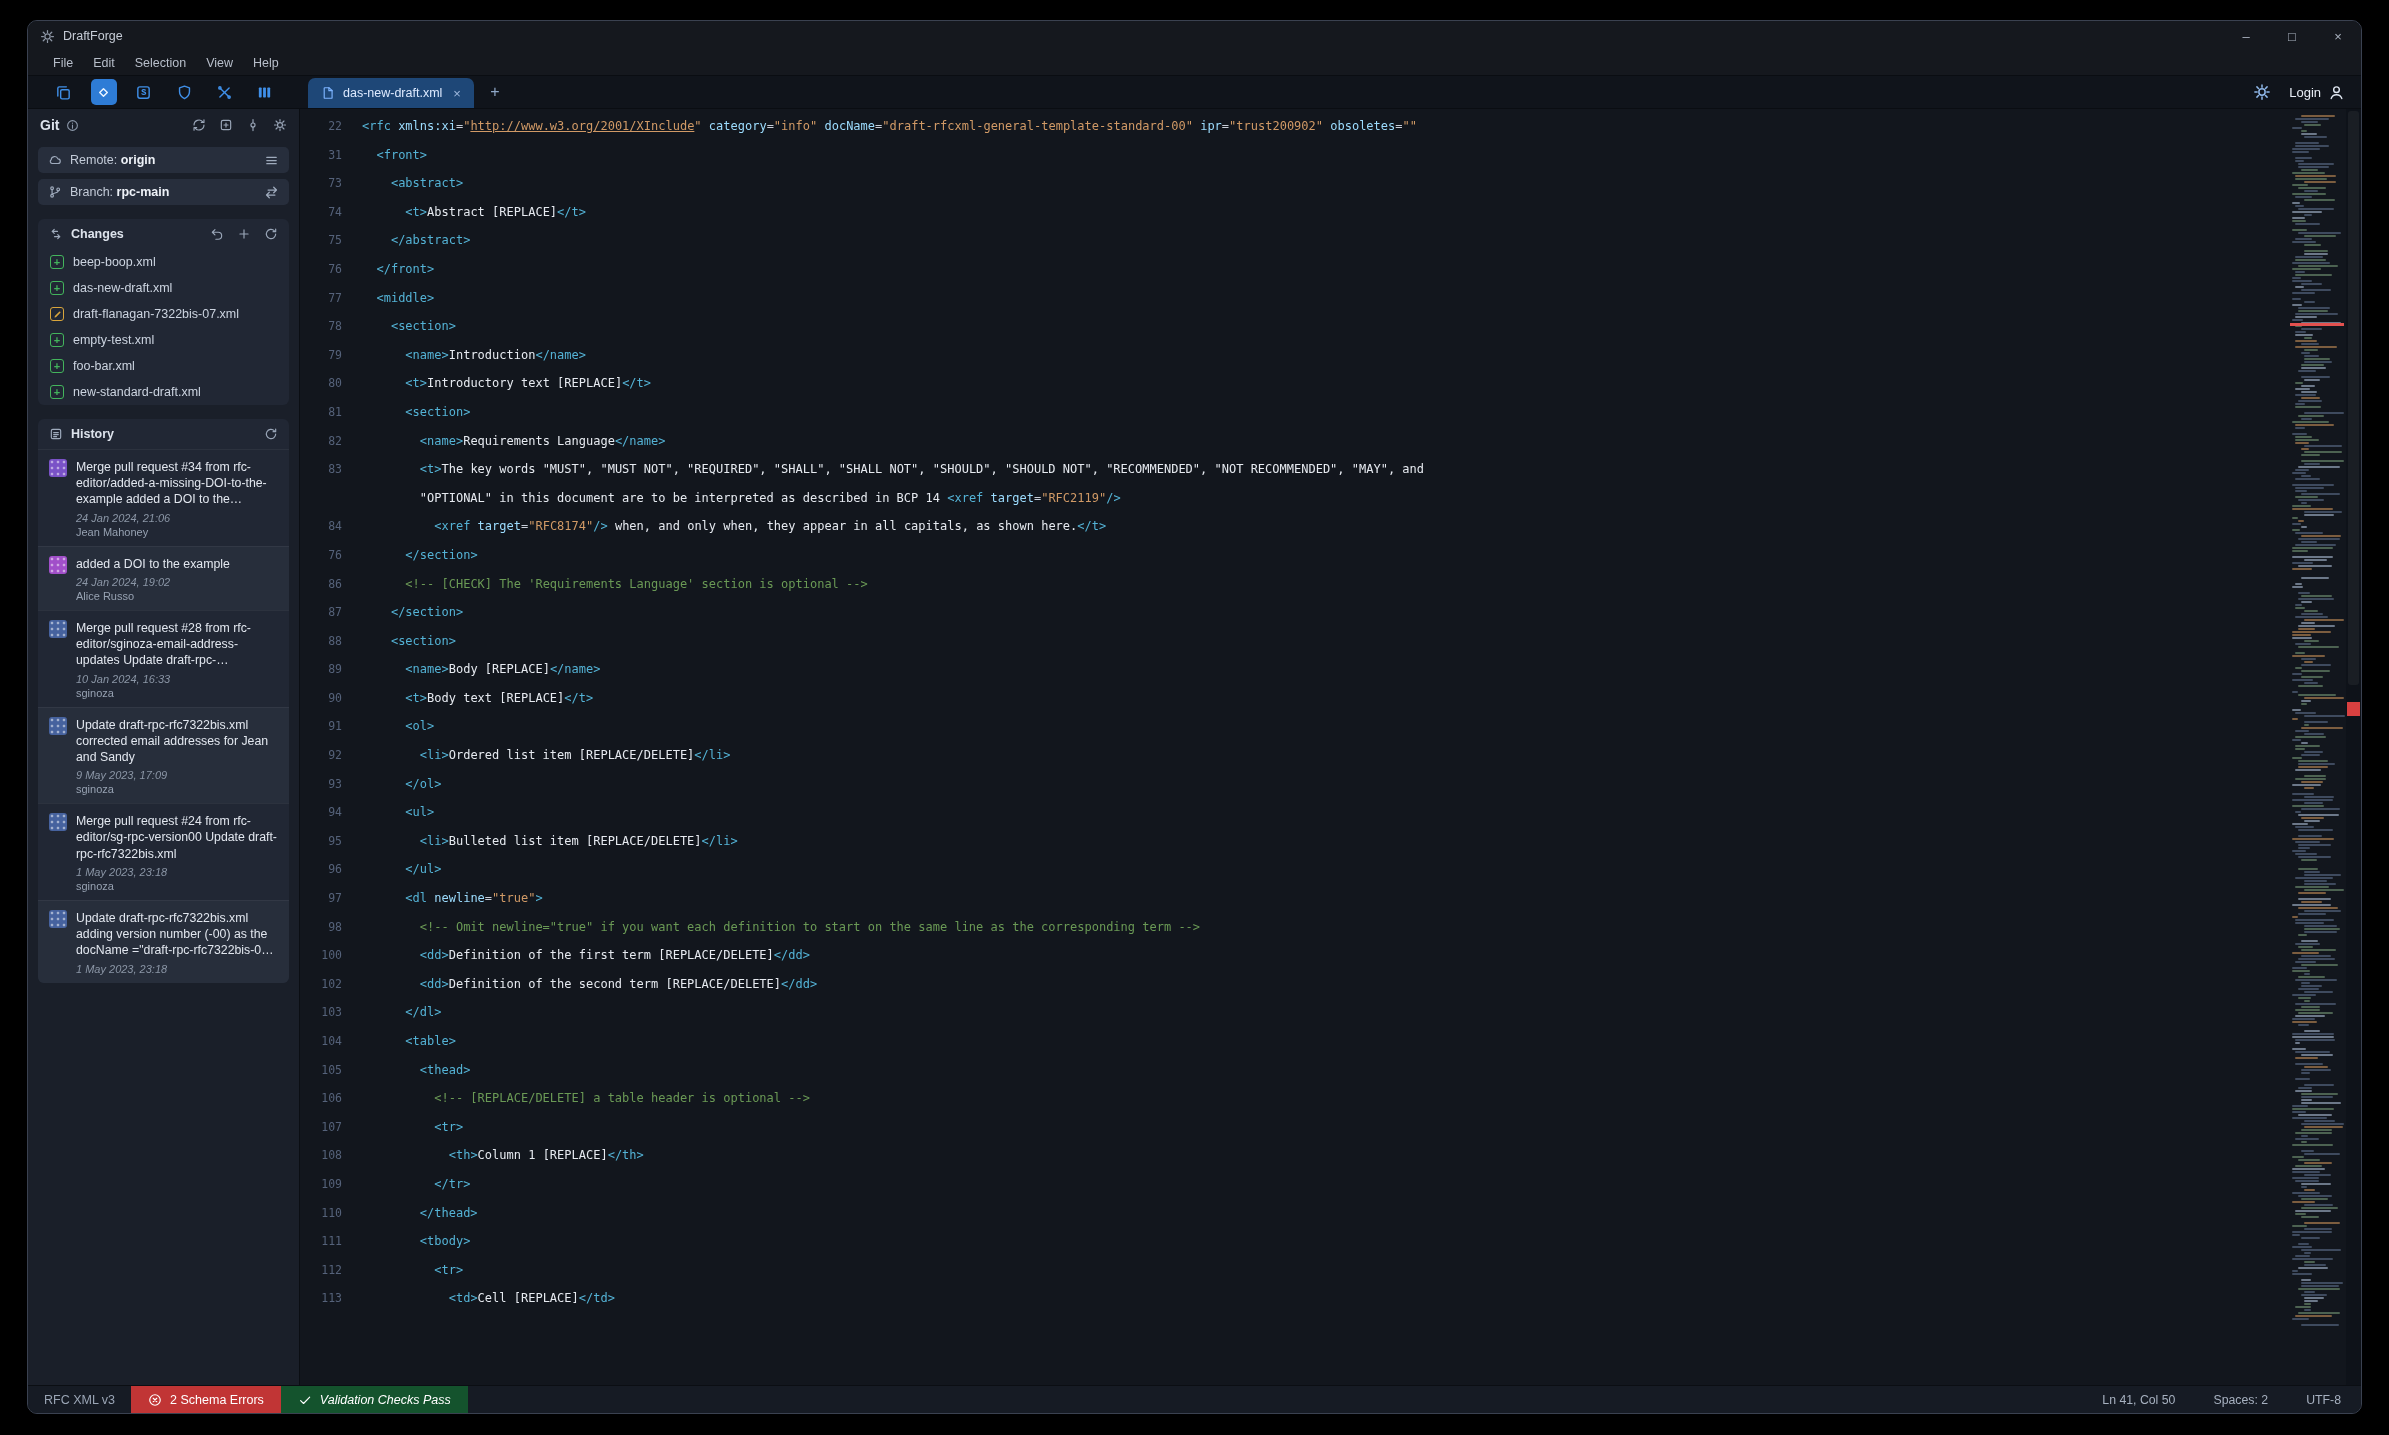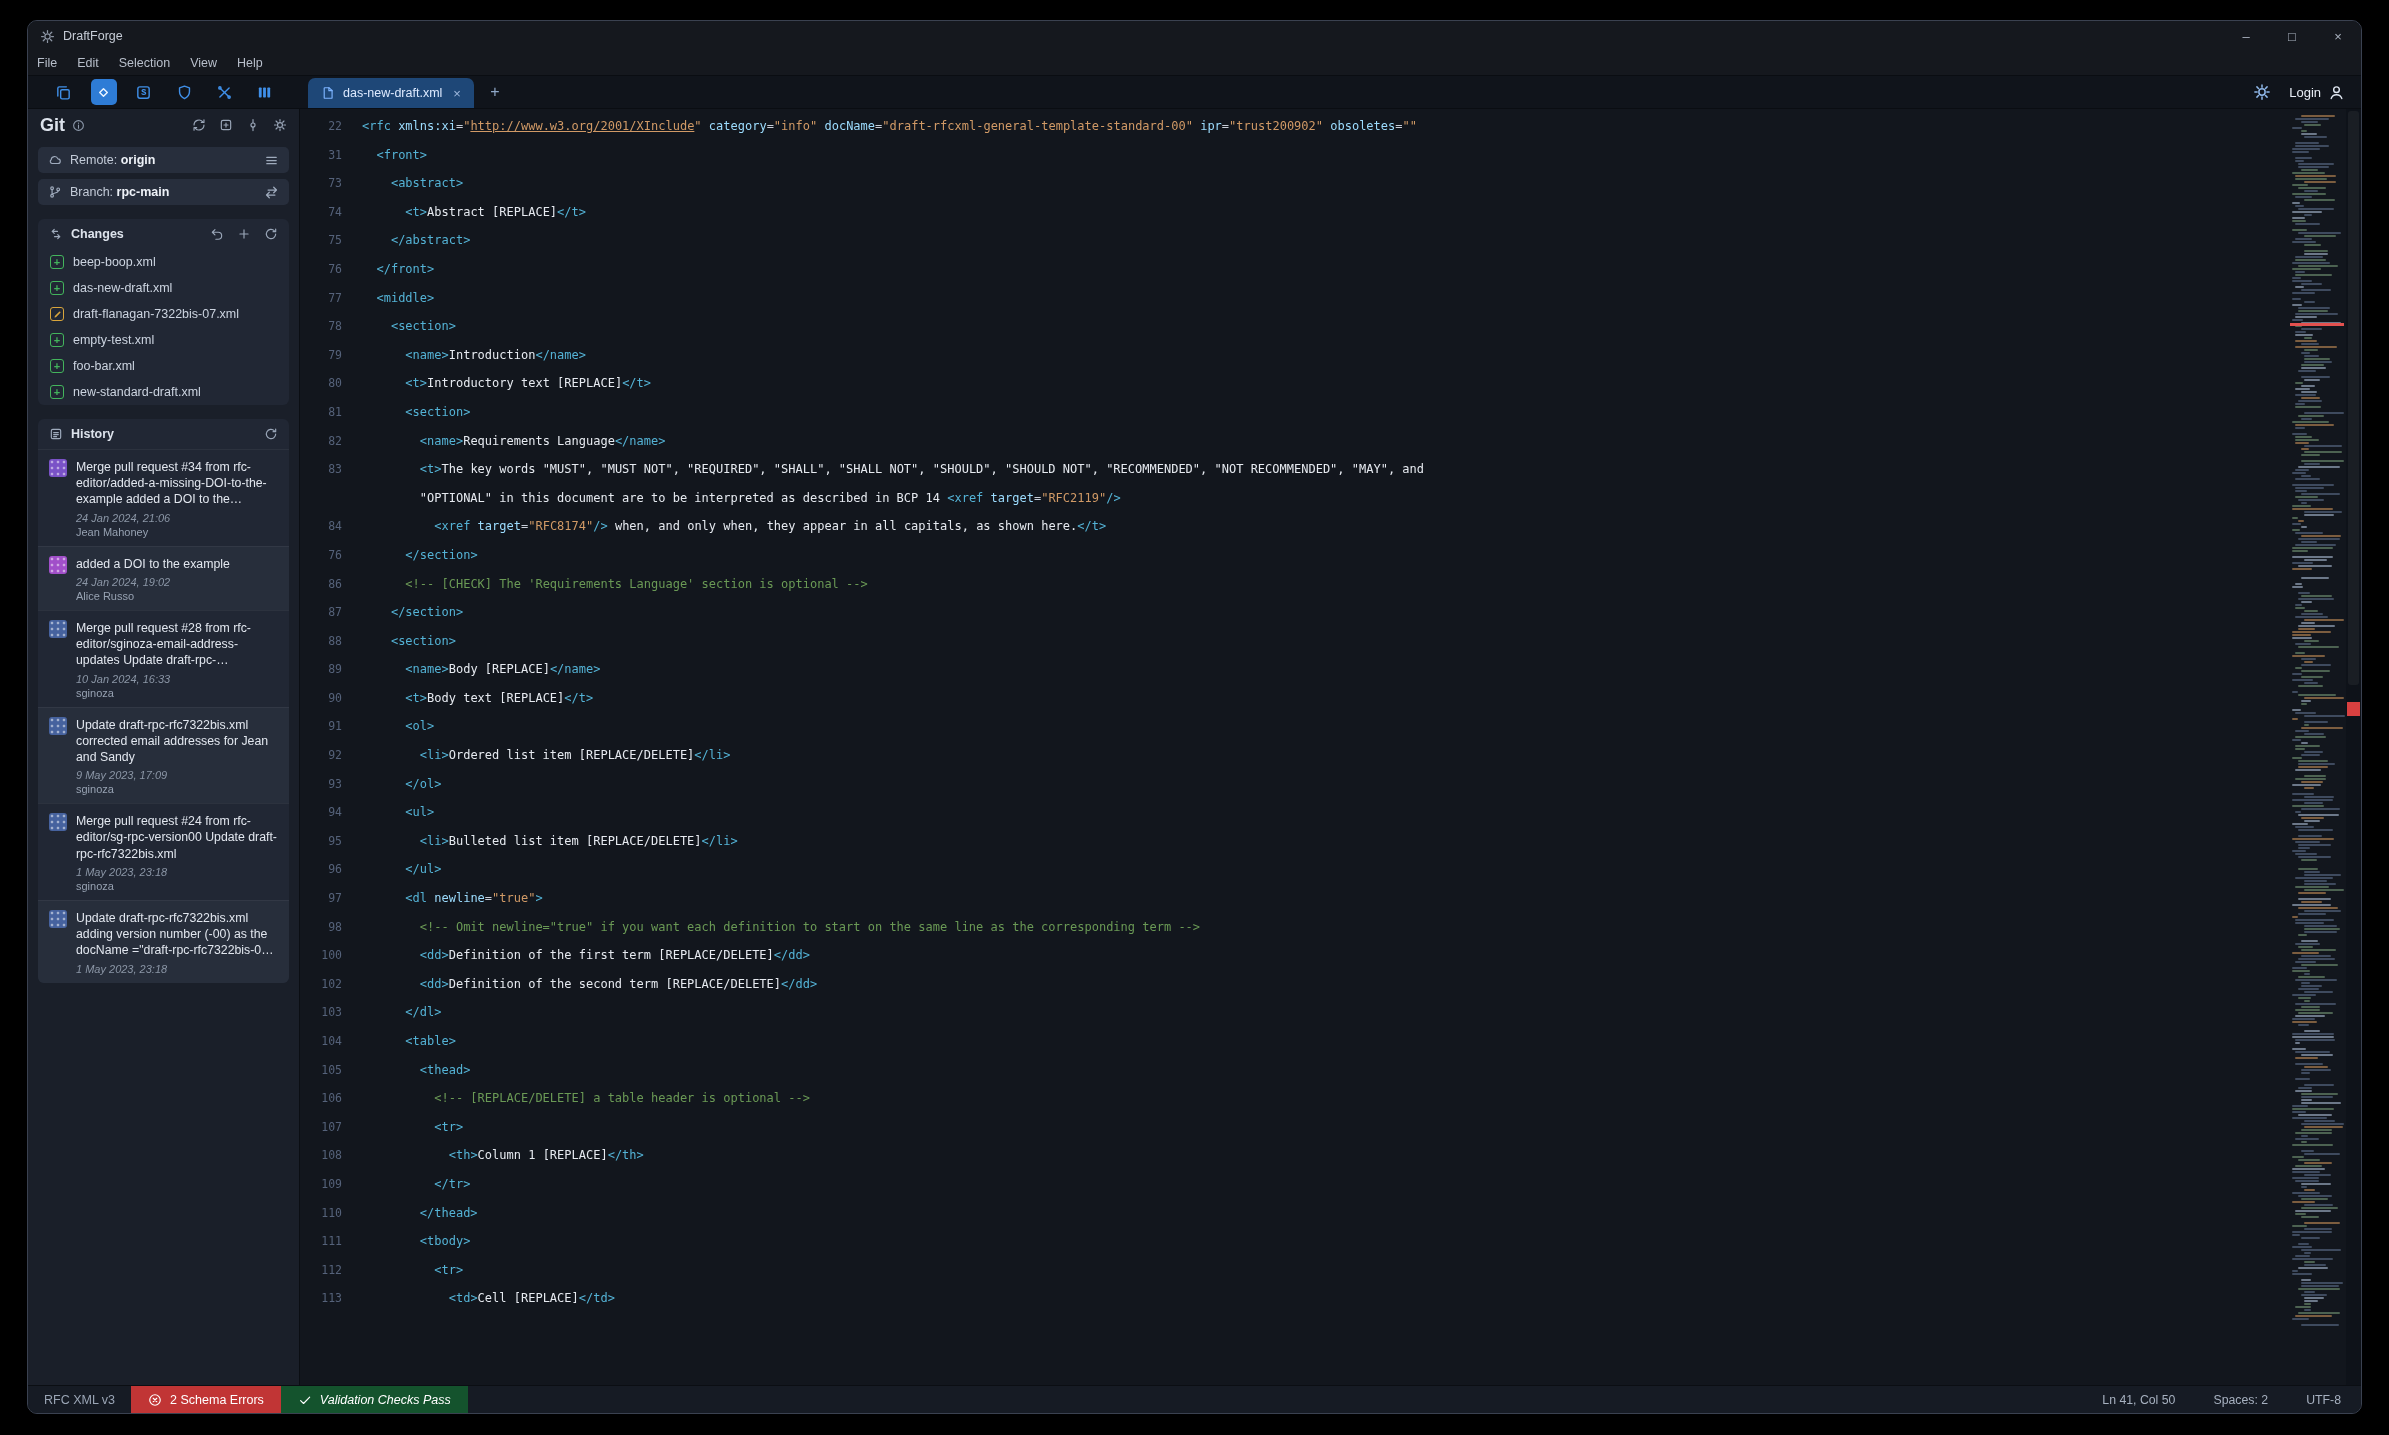--- a/index.html
+++ b/index.html
@@ -14,21 +14,21 @@
   
   .titlebar { height:30px; flex:none; background:#15181e; display:flex; align-items:center;
               padding-left:12px; color:#c6ccd6; font-size:12.5px; }
   .app-icon { width:15px; height:15px; color:#8d96a5; margin-right:8px; }
   .win-controls { margin-left:auto; display:flex; height:100%; }
   .win-btn { width:46px; display:flex; align-items:center; justify-content:center;
              color:#aab2bf; font-size:13px; }
 
   
   .menubar { height:24px; flex:none; background:#15181e; display:flex; align-items:center;
-             gap:2px; }
+             padding-left:16px; gap:2px; }
   .menu-item { padding:2px 9px; font-size:12.5px; color:#b8bfcb; border-radius:4px; }
 
   
   .toolbar { height:34px; flex:none; background:#10141b; display:flex; align-items:stretch;
              border-top:1px solid #0a0d12; border-bottom:1px solid #0a0d12; }
   .activity { width:272px; flex:none; display:flex; align-items:center;
               justify-content:space-evenly; padding:0 8px; }
   .act-btn { width:26px; height:26px; border-radius:5px; display:flex; align-items:center;
              justify-content:center; color:#3f8fe8; }
   .act-btn svg { width:17px; height:17px; }
@@ -45,21 +45,21 @@
   .login { display:flex; align-items:center; gap:7px; color:#e8edf5; font-size:13px; }
   .login .person { width:17px; height:17px; color:#dfe6f0; }
 
   
   .main { flex:1; display:flex; min-height:0; }
 
   
   .sidebar { width:272px; flex:none; background:#1a1f29; border-right:1px solid #0b0e13;
              display:flex; flex-direction:column; overflow:hidden; }
   .git-header { height:32px; flex:none; display:flex; align-items:center; padding:0 12px; }
-  .git-title { font-size:18px; font-weight:bold; color:#dde3ec; margin-right:7px; }
+  .git-title { font-size:14px; font-weight:bold; color:#dde3ec; margin-right:7px; }
   .info-ic { width:13px; height:13px; color:#8d99ab; }
   .ghdr-icons { margin-left:auto; display:flex; gap:13px; color:#9aa6b8; }
   .ghdr-icons .ic { width:14px; height:14px; }
   .ic svg { width:100%; height:100%; }
 
   .srow { margin:6px 10px 0; height:26px; flex:none; background:#272e3c; border-radius:5px;
           display:flex; align-items:center; padding:0 10px; gap:8px;
           color:#c3cbd8; font-size:12.5px; }
   .srow .s-ic { width:14px; height:14px; color:#9fabbd; flex:none; }
   .srow b { color:#eef2f8; }

